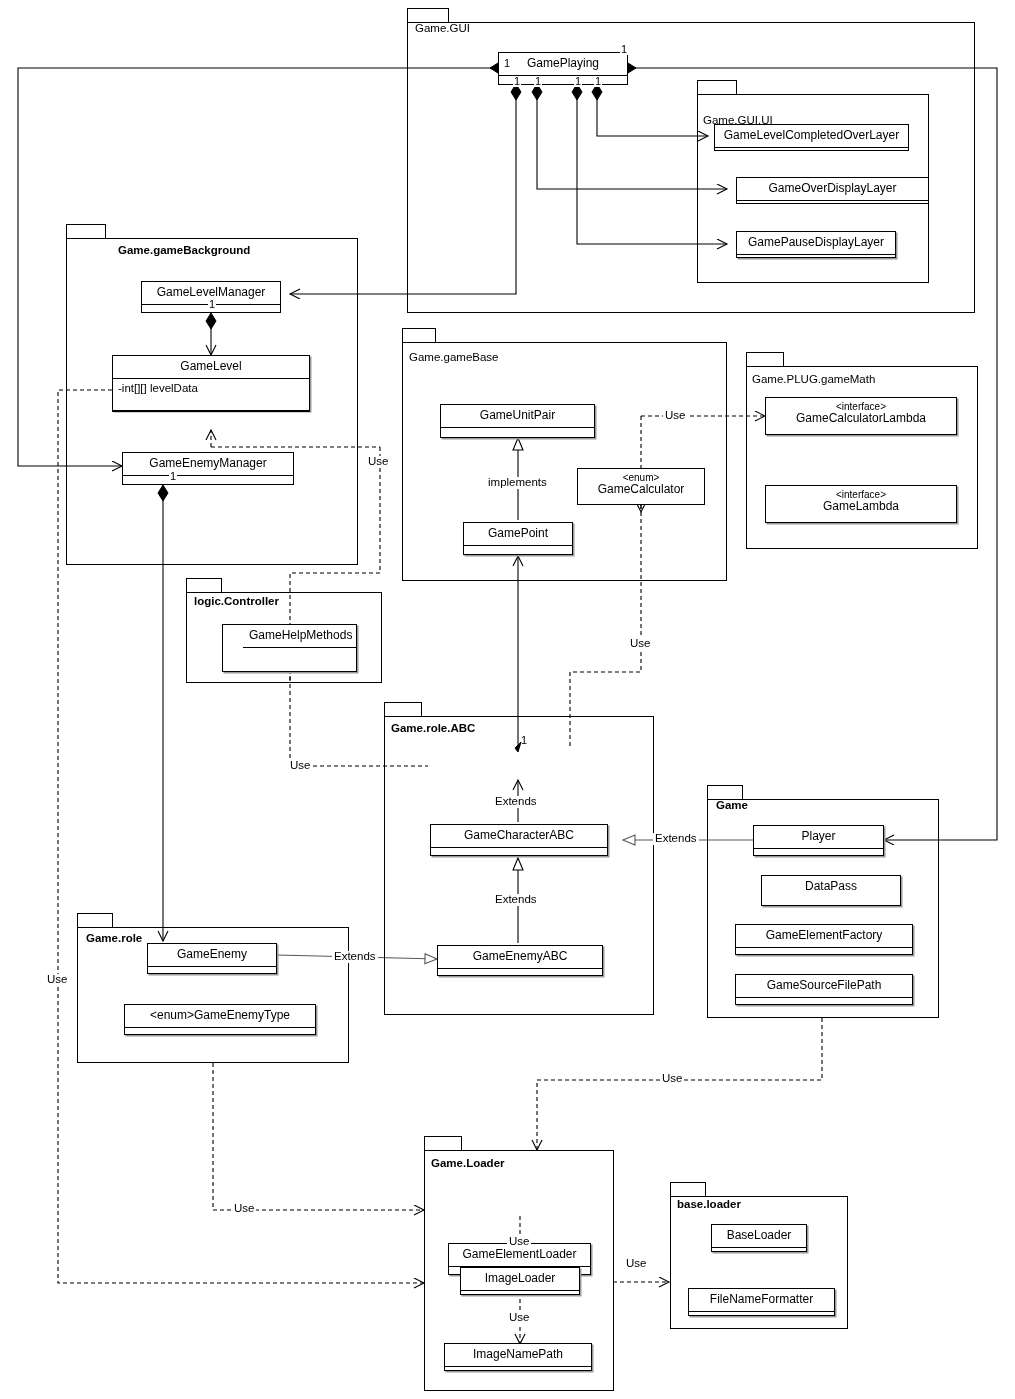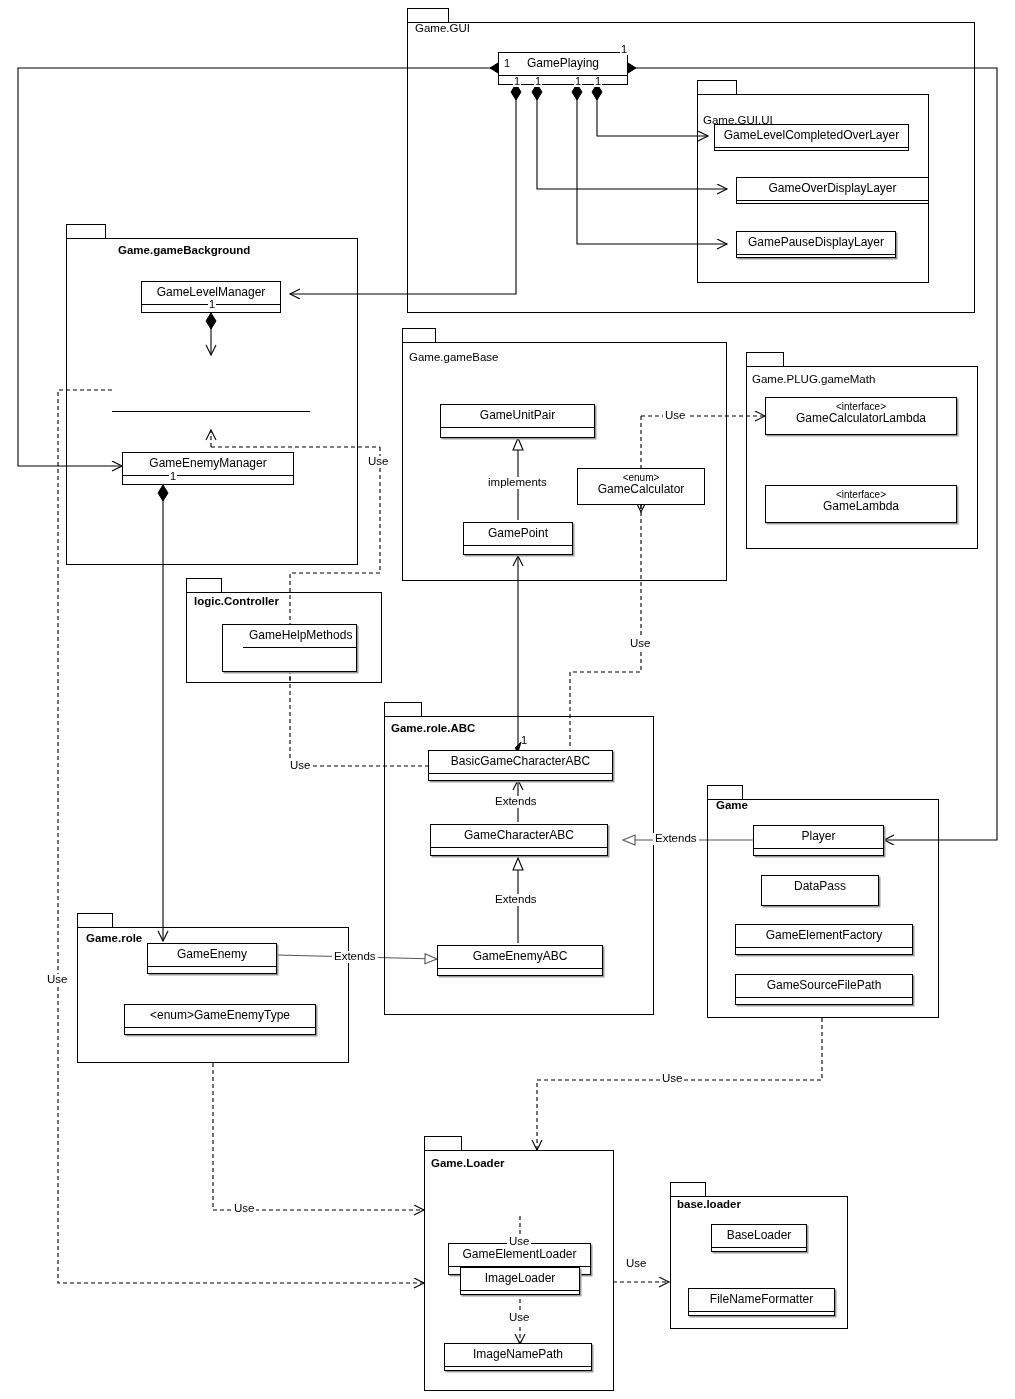--- a/index.html
+++ b/index.html
@@ -323,20 +323,24 @@
     <div class="cls-name">GamePauseDisplayLayer</div>
     <div class="cls-ops2"></div>
   </div>
 
   <div class="cls" style="left:141px; top:281px; width:140px; height:32px;">
     <div class="cls-name">GameLevelManager</div>
     <div class="cls-ops"></div>
   </div>
   <div class="mult-inline" style="left:208px; top:299px;">1</div>
 
+  <div class="cls shadow" style="left:112px; top:355px; width:198px; height:56px;">
+    <div class="cls-name">GameLevel</div>
+    <div class="cls-attrs">-int[][] levelData</div>
+  </div>
   <div style="position:absolute; left:112px; top:411px; width:198px; height:1px; background:#000;"></div>
 
   <div class="cls" style="left:122px; top:452px; width:172px; height:33px;">
     <div class="cls-name">GameEnemyManager</div>
     <div class="cls-ops"></div>
   </div>
   <div class="mult-inline" style="left:169px; top:471px;">1</div>
 
   <div class="cls shadow" style="left:440px; top:404px; width:155px; height:34px;">
     <div class="cls-name">GameUnitPair</div>
@@ -367,42 +371,38 @@
       <span class="stereo">&lt;interface&gt;</span>
       <span>GameLambda</span>
     </div>
   </div>
 
   <div class="cls shadow" style="left:222px; top:624px; width:135px; height:48px;padding-left:20px;">
     <div class="cls-name">GameHelpMethods</div>
     <div class="cls-ops"></div>
   </div>
 
-  <div class="cls shadow" style="left:428px; top:750px; width:185px; height:31px;">
-    <div class="cls-name">BasicGameCharacterABC</div>
-    <div class="cls-ops2"></div>
-  </div>
   <div class="lbl nobg small" style="left:519px; top:735px;">1</div>
 
   <div class="cls shadow" style="left:430px; top:824px; width:178px; height:32px;">
     <div class="cls-name">GameCharacterABC</div>
     <div class="cls-ops2"></div>
   </div>
 
   <div class="cls shadow" style="left:437px; top:945px; width:166px; height:31px;">
     <div class="cls-name">GameEnemyABC</div>
     <div class="cls-ops2"></div>
   </div>
 
   <div class="cls shadow" style="left:753px; top:825px; width:131px; height:31px;">
     <div class="cls-name">Player</div>
     <div class="cls-ops2"></div>
   </div>
 
-  <div class="cls shadow" style="left:761px; top:875px; width:118px; height:31px;gap:28px;">
+  <div class="cls shadow" style="left:761px; top:875px; width:140px; height:31px;gap:28px;">
     <div class="cls-name">DataPass</div>
     <div class="cls-ops2"></div>
   </div>
 
   <div class="cls shadow" style="left:735px; top:924px; width:178px; height:31px;">
     <div class="cls-name">GameElementFactory</div>
     <div class="cls-ops2"></div>
   </div>
 
   <div class="cls shadow" style="left:735px; top:974px; width:178px; height:31px;">

